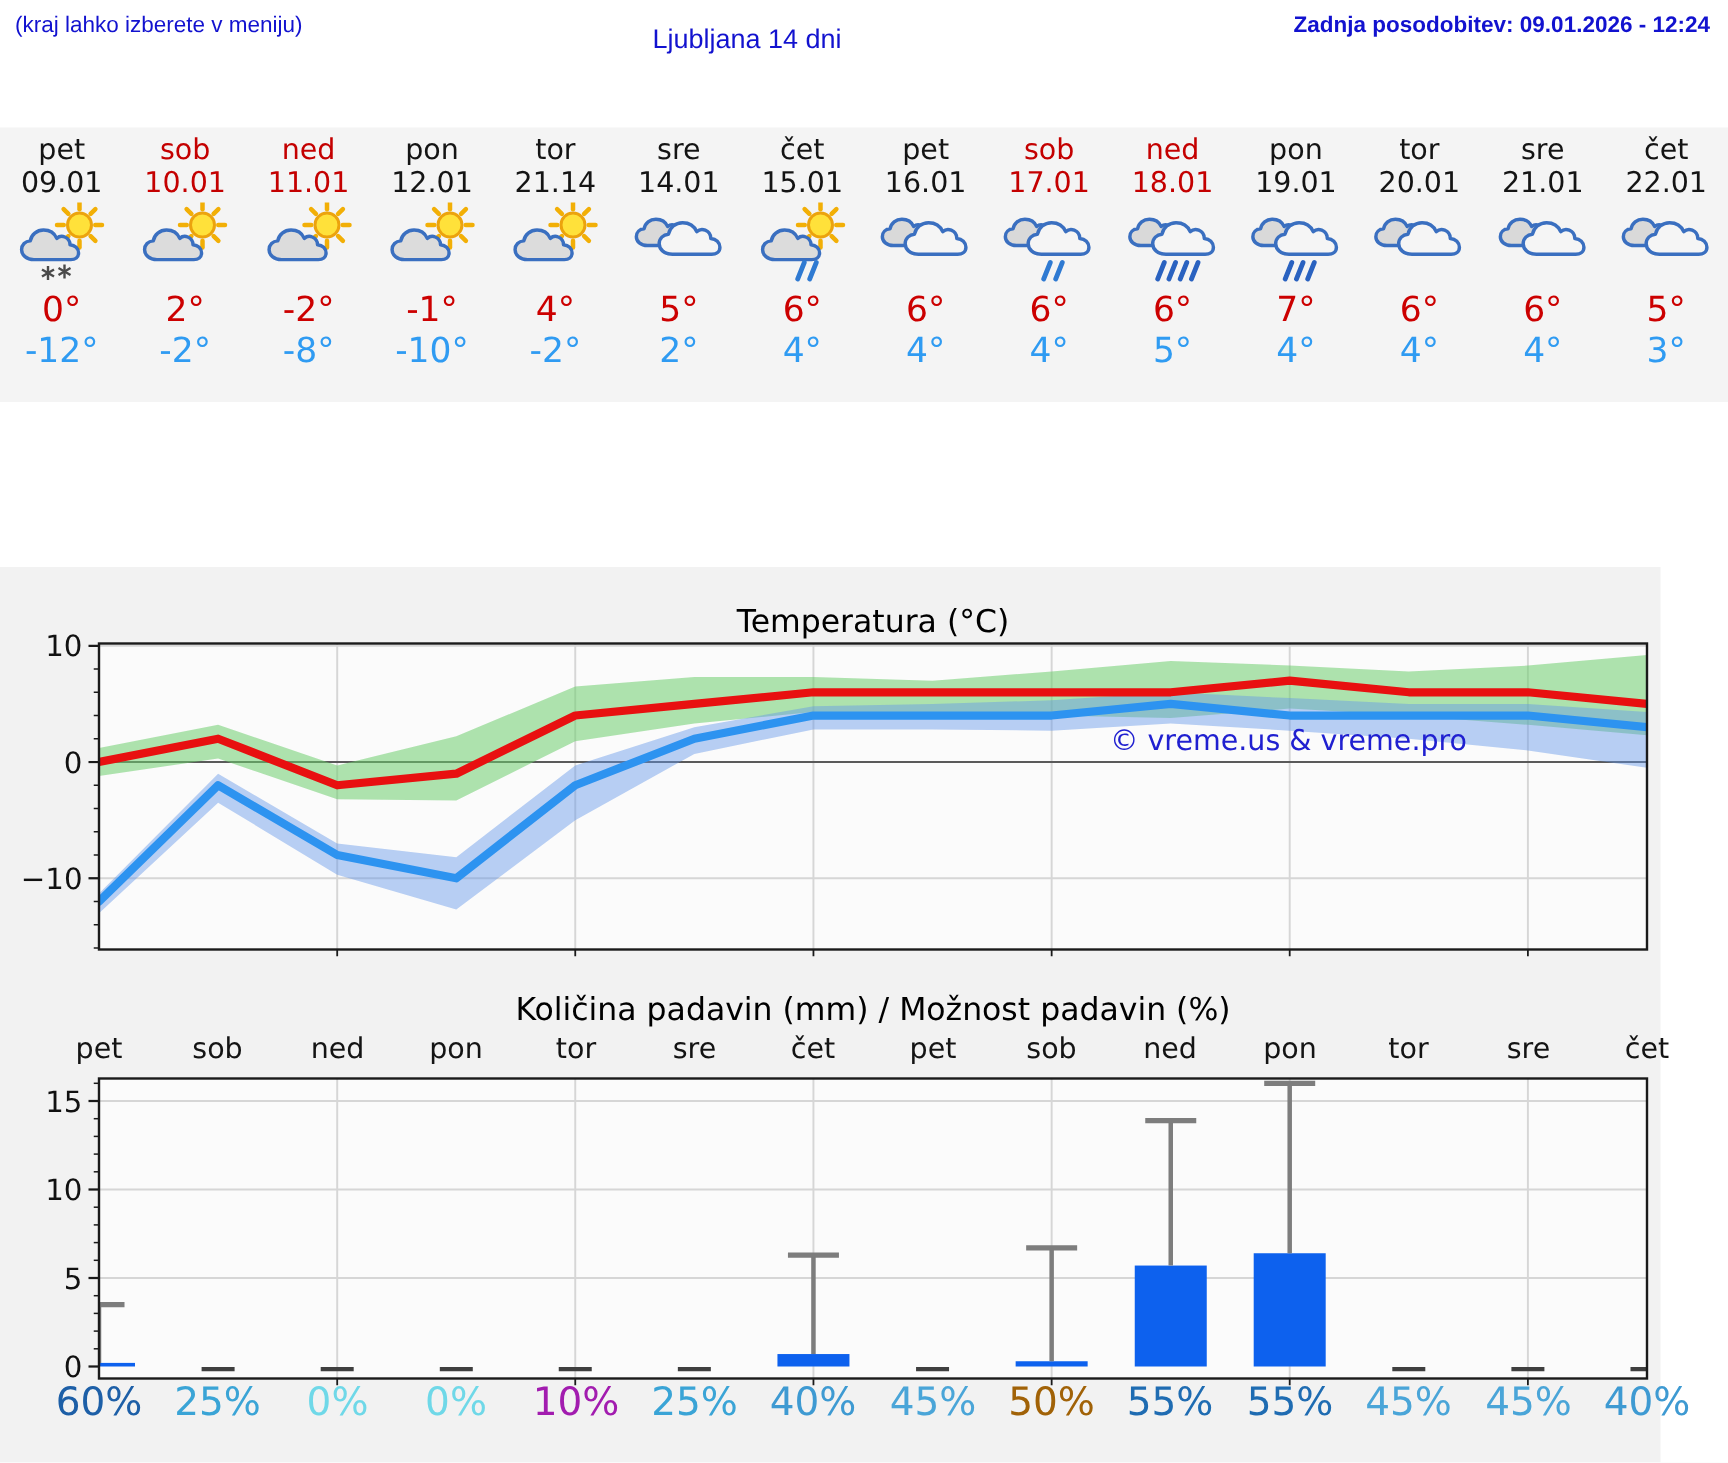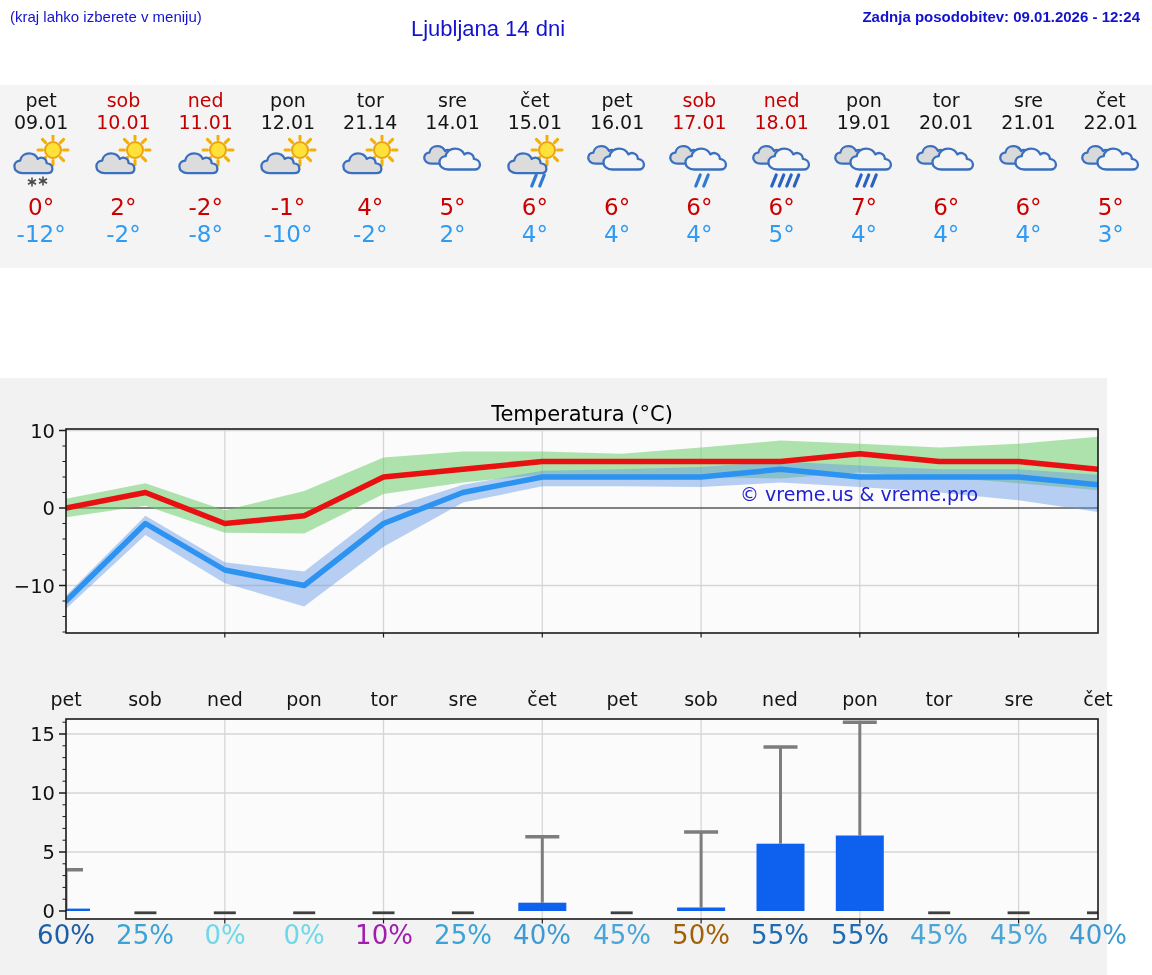--- a/index.html
+++ b/index.html
@@ -1,19 +1,19 @@
 <!DOCTYPE html>
 <html><head>
 <meta charset="utf-8">
 <style>
   html,body{margin:0;padding:0;background:#ffffff;}
   .page{position:relative;width:1152px;height:975px;background:#ffffff;overflow:hidden;
         font-family:"Liberation Sans",sans-serif;}
   .hdr-hint{position:absolute;left:10px;top:8px;font-size:15px;white-space:nowrap;}
-  .hdr-title{position:absolute;left:488px;top:16px;transform:translateX(-50%);font-size:22px;white-space:nowrap;}
+  .hdr-title{position:absolute;left:498px;top:16px;transform:translateX(-50%);font-size:18px;white-space:nowrap;}
   .hdr-updated{position:absolute;right:12px;top:8px;font-size:15px;white-space:nowrap;}
   .strip{position:absolute;left:0;top:85px;width:1152px;height:183px;background:#f4f4f4;display:flex;}
   .day-col{flex:1;text-align:center;font-family:"DejaVu Sans",sans-serif;}
   .day-name{margin-top:5px;font-size:19px;line-height:21px;color:#141414;}
   .day-date{margin-top:1px;font-size:19px;line-height:21px;color:#141414;}
   .day-icon{height:56px;margin-top:2px;}
   .day-icon svg{display:block;margin:0 auto;}
   .day-tmax{font-size:23px;line-height:25px;margin-top:4px;}
   .day-tmin{font-size:23px;line-height:25px;margin-top:2px;}
   .charts{position:absolute;left:0;top:378px;width:1107px;height:613px;background:#f2f2f2;
@@ -359,20 +359,21 @@
           <line x1="62.5" y1="430.0" x2="66.0" y2="430.0" stroke="#1a1a1a" stroke-width="1"></line>
           <line x1="224.8" y1="617.0" x2="224.8" y2="621.5" stroke="#1a1a1a" stroke-width="1.2"></line>
           <line x1="383.5" y1="617.0" x2="383.5" y2="621.5" stroke="#1a1a1a" stroke-width="1.2"></line>
           <line x1="542.3" y1="617.0" x2="542.3" y2="621.5" stroke="#1a1a1a" stroke-width="1.2"></line>
           <line x1="701.1" y1="617.0" x2="701.1" y2="621.5" stroke="#1a1a1a" stroke-width="1.2"></line>
           <line x1="859.8" y1="617.0" x2="859.8" y2="621.5" stroke="#1a1a1a" stroke-width="1.2"></line>
           <line x1="1018.6" y1="617.0" x2="1018.6" y2="621.5" stroke="#1a1a1a" stroke-width="1.2"></line>
         </svg></div>
     <div class="watermark" style="color: rgb(32, 32, 208);">© vreme.us &amp; vreme.pro</div>
 
+    <div class="chart-title t-precip">Količina padavin (mm) / Možnost padavin (%)</div>
     <div id="precip-days">
         <div class="px-label precip-day" style="left:25px">pet</div>
         <div class="px-label precip-day" style="left:104px">sob</div>
         <div class="px-label precip-day" style="left:184px">ned</div>
         <div class="px-label precip-day" style="left:263px">pon</div>
         <div class="px-label precip-day" style="left:343px">tor</div>
         <div class="px-label precip-day" style="left:422px">sre</div>
         <div class="px-label precip-day" style="left:501px">čet</div>
         <div class="px-label precip-day" style="left:581px">pet</div>
         <div class="px-label precip-day" style="left:660px">sob</div>

